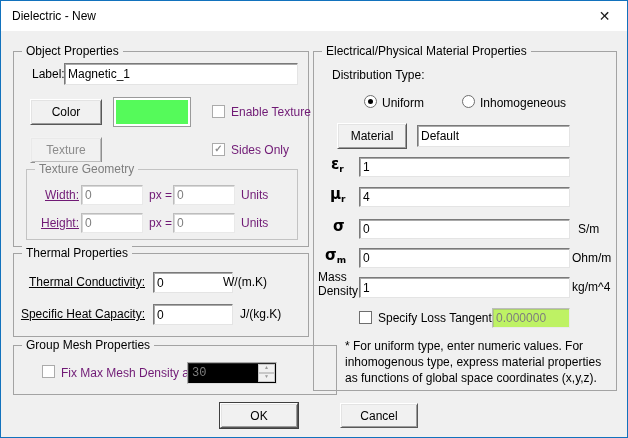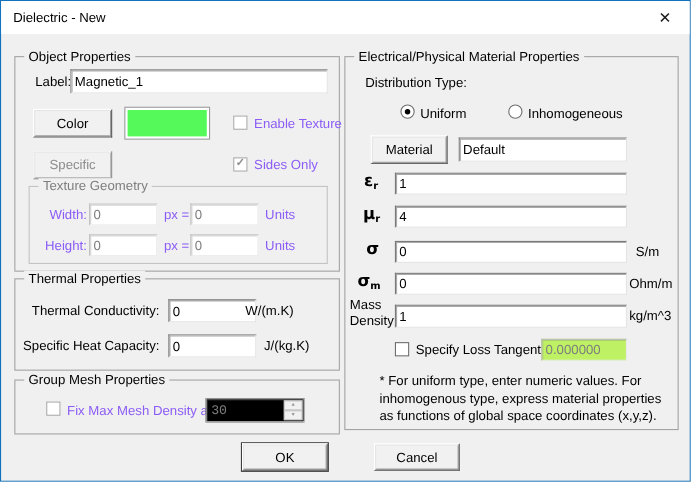--- a/index.html
+++ b/index.html
@@ -14,22 +14,22 @@
   .titletext{position:absolute;left:11px;top:8px;font-size:12px;color:#000;}
   .closebtn{position:absolute;right:0;top:0;width:45px;height:29px;display:flex;align-items:center;justify-content:center;cursor:default;}
   .closebtn span{font-size:14px;color:#1a1a1a;}
 
   .group{position:absolute;border:1px solid #a3a3a3;}
   .group.disabled{border-color:#c3c3c3;padding-left:27px;}
   .legend{position:absolute;top:-8px;left:8px;background:#f0f0f0;padding:0 4px;white-space:nowrap;}
   .group.disabled > .legend{color:#7e7e7e;}
 
   .lbl{position:absolute;white-space:nowrap;}
-  .dis{color:#8b5cf6;}
-  .right{text-align:right;}
+  .dis{color:#701a75;}
+  .right{text-align:right;text-decoration:underline;}
 
   .tb{
     position:absolute;background:#fff;color:#000;
     border:1px solid;border-color:#7a7a7a #e4e4e4 #e4e4e4 #7a7a7a;
     box-shadow:inset 1px 1px 0 rgba(64,64,64,.45);
     font-family:"Liberation Sans",sans-serif;font-size:12px;
     padding:1px 3px;outline:none;
   }
   .tb.off{color:#7e7e7e;border-color:#bdbdbd #e9e9e9 #e9e9e9 #bdbdbd;box-shadow:inset 1px 1px 0 rgba(140,140,140,.35);}
   .tb.grayfill{background:#bef264;}
@@ -88,21 +88,21 @@
     <div class="btn" style="left:16px;top:47px;width:72px;height:26px">
       <span>Color</span>
     </div>
     <div class="swatchbox" style="left:99px;top:45px;width:78px;height:30px">
       <div class="swatch" style="background-color: rgb(85, 250, 90);"></div>
     </div>
     <div class="cb off" style="left:198px;top:53px"></div>
     <span class="lbl dis" style="left:217px;top:53px">Enable Texture</span>
 
     <div class="btn off" style="left:16px;top:85px;width:72px;height:26px">
-      <span>Specific</span>
+      <span>Texture</span>
     </div>
     <div class="cb off" style="left:198px;top:91px">
       <span class="mark">✓</span>
     </div>
     <span class="lbl dis" style="left:217px;top:91px">Sides Only</span>
 
     <div class="group disabled" style="left:12px;top:117px;width:272px;height:71px">
       <span class="legend">Texture Geometry</span>
 
       <span class="lbl dis right" style="left:4px;top:18px;width:48px">Width:</span>
@@ -124,21 +124,21 @@
 
     <span class="lbl right" style="left:4px;top:21px;width:127px">Thermal Conductivity:</span>
     <input class="tb" style="left: 139px; top: 18px; width: 80px; height: 21px;" value="0">
     <span class="lbl" style="left:209px;top:21px">W/(m.K)</span>
 
     <span class="lbl right" style="left:4px;top:53px;width:127px">Specific Heat Capacity:</span>
     <input class="tb" style="left: 139px; top: 50px; width: 80px; height: 21px;" value="0">
     <span class="lbl" style="left:226px;top:53px">J/(kg.K)</span>
   </div>
 
-  <div class="group" style="left:12px;top:344px;width:296px;height:50px">
+  <div class="group" style="left:12px;top:344px;width:324px;height:50px">
     <span class="legend">Group Mesh Properties</span>
 
     <div class="cb off" style="left:28px;top:19px"></div>
     <span class="lbl dis" style="left:47px;top:20px">Fix Max Mesh Density at</span>
     <div class="spin" style="left:173px;top:16px;width:90px;height:22px">
       <span class="val">30</span>
       <div class="btns">
         <div class="sbtn">▲</div>
         <div class="sbtn">▼</div>
       </div>
@@ -169,21 +169,21 @@
     <span class="lbl greek" style="left:19px;top:165px"><span>σ</span></span>
     <input class="tb" style="left: 45px; top: 167px; width: 211px; height: 20px;" value="0">
     <span class="lbl" style="left:264px;top:170px">S/m</span>
 
     <span class="lbl greek" style="left:11px;top:194px"><span>σ</span><span class="sb">m</span></span>
     <input class="tb" style="left: 45px; top: 196px; width: 211px; height: 20px;" value="0">
     <span class="lbl" style="left:258px;top:199px">Ohm/m</span>
 
     <span class="lbl" style="left:4px;top:218px;width:42px;white-space:normal;line-height:14px">Mass Density:</span>
     <input class="tb" style="left: 45px; top: 225px; width: 211px; height: 21px;" value="1">
-    <span class="lbl" style="left:258px;top:228px">kg/m^3</span>
+    <span class="lbl" style="left:258px;top:228px">kg/m^4</span>
 
     <div class="cb" style="left:45px;top:259px"></div>
     <span class="lbl" style="left:64px;top:259px">Specify Loss Tangent:</span>
     <input class="tb off grayfill" style="left: 178px; top: 256px; width: 78px; height: 20px;" value="0.000000">
 
     <div class="note" style="left:31px;top:286px;width:264px">* For uniform type, enter numeric values. For inhomogenous type, express material properties as functions of global space coordinates (x,y,z).</div>
   </div>
 
   <div class="btn default" style="left:219px;top:402px;width:78px;height:25px">
     <span>OK</span>

